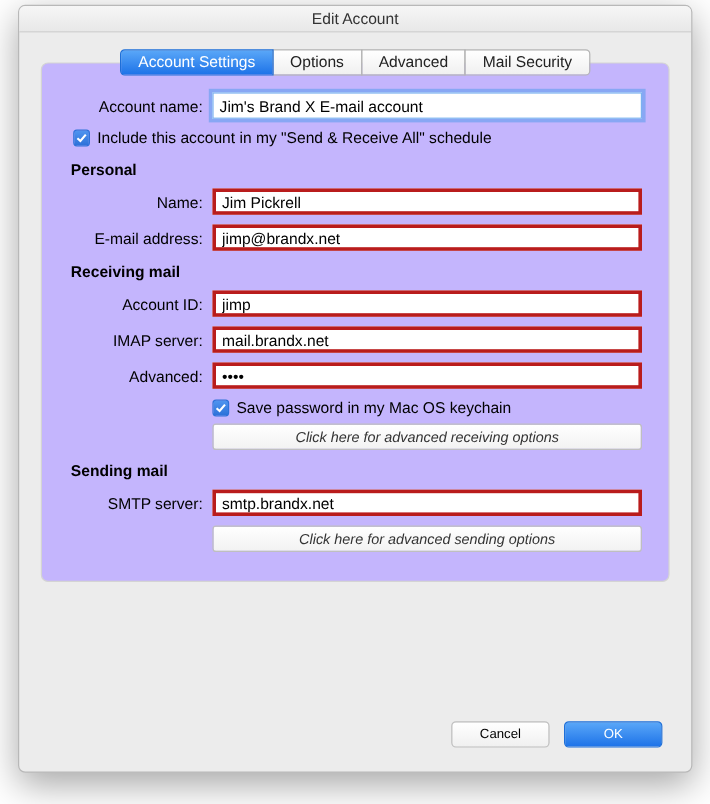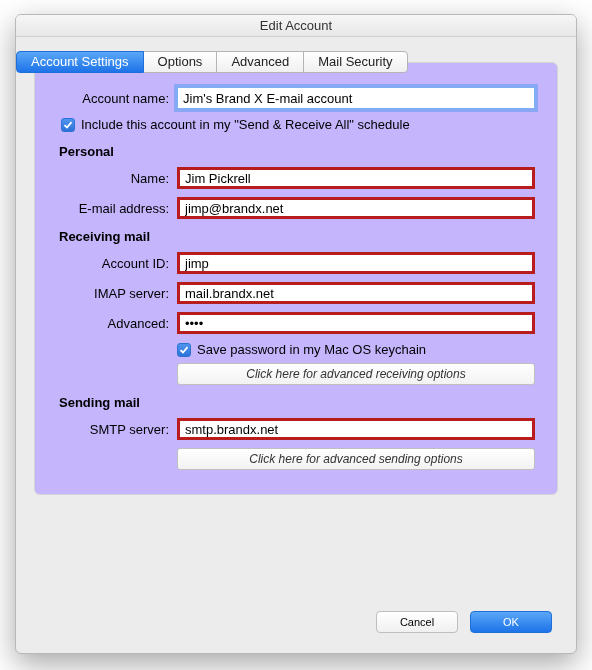--- a/index.html
+++ b/index.html
@@ -8,40 +8,41 @@
       font-family: -apple-system, BlinkMacSystemFont, "Helvetica Neue", Arial, sans-serif;
       font-size: 13px;
       color: #000;
       width: 592px;
       height: 670px;
       overflow: hidden;
     }
     .window {
       width: 562px;
       height: 640px;
-      margin: 14px auto;
+      margin: 4px auto;
       background: #ececec;
       border: 1px solid #b8b8b8;
       border-radius: 6px;
       box-shadow: 0 10px 30px rgba(0,0,0,0.35);
       display: flex;
       flex-direction: column;
       overflow: hidden;
     }
     .title-bar {
       height: 22px;
       line-height: 22px;
       text-align: center;
       font-size: 13px;
       color: #333;
       border-bottom: 1px solid #d0d0d0;
       background: linear-gradient(#f6f6f6, #e8e8e8);
     }
     .tabs {
       display: flex;
+      justify-content: center;
       margin-top: 14px;
     }
     .tab {
       border: 1px solid #b5b5b5;
       background: linear-gradient(#ffffff, #f0f0f0);
       height: 22px;
       line-height: 20px;
       padding: 0 14px;
       font-size: 13px;
       color: #222;

